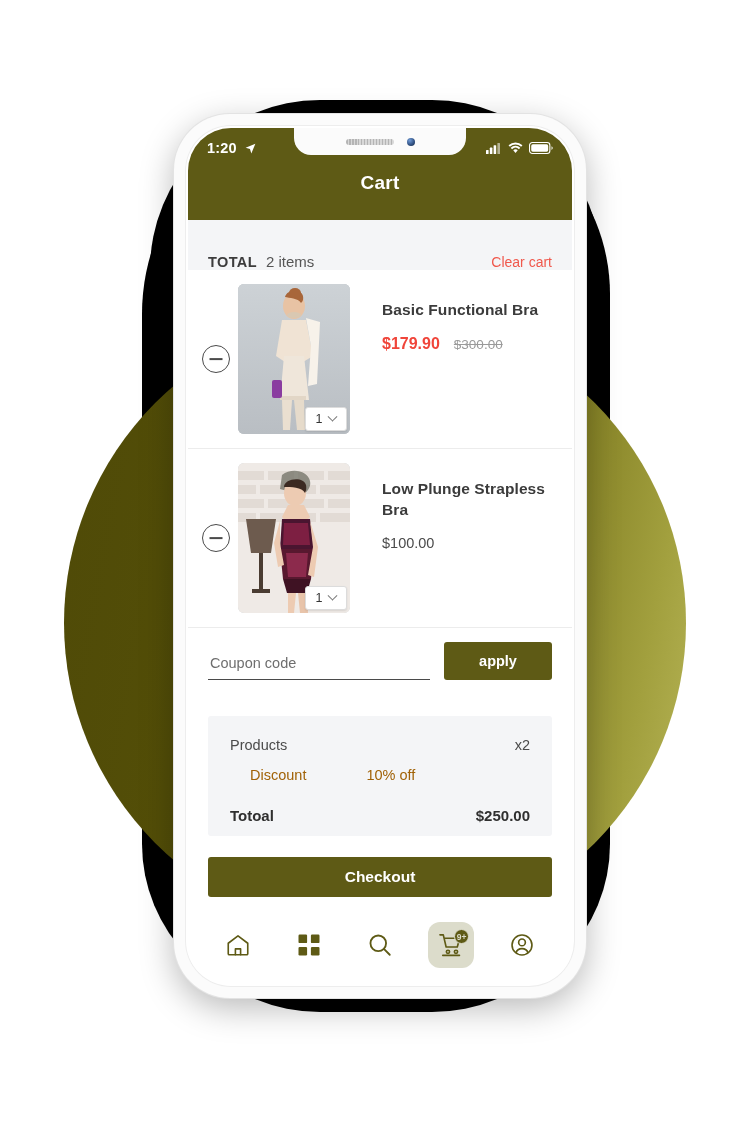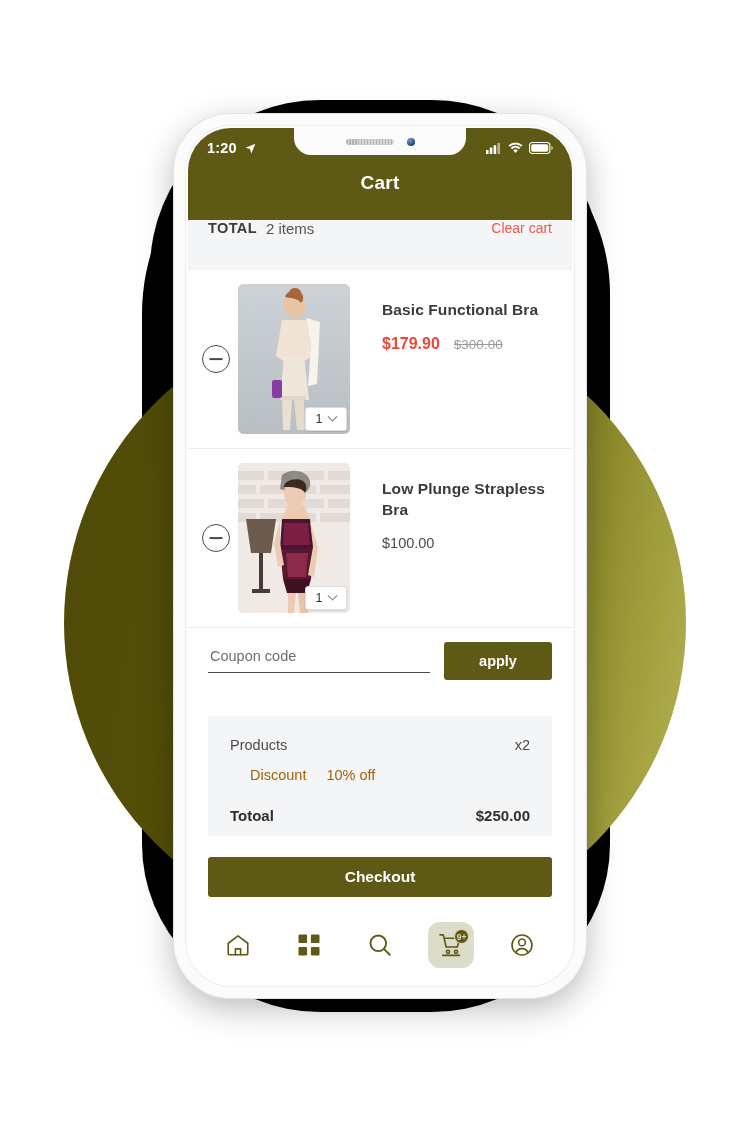--- a/index.html
+++ b/index.html
@@ -90,21 +90,21 @@
   .title{
     position:absolute; left:0; right:0; top:44px;
     text-align:center; color:#fff;
     font-size:19px; font-weight:bold; letter-spacing:.3px;
   }
 
   
   .totalbar{
     flex:0 0 auto;
     height:50px; background:#f4f5f7;
-    display:flex; align-items:flex-start;
+    display:flex; align-items:flex-end;
     padding:0 20px;
   }
   .tb-total{ font-size:14.5px; font-weight:bold; color:#3c3c3c; letter-spacing:.4px; }
   .tb-items{ font-size:15px; color:#555; margin-left:9px; }
   .tb-clear{ margin-left:auto; font-size:14px; color:#f0584c; cursor:pointer; }
 
   
   .body{ flex:1 1 auto; background:#fff; overflow:hidden; }
 
   .item{
@@ -141,21 +141,21 @@
          transform:rotate(45deg) translate(-2px,-2px); }
   .info{ flex:1 1 auto; padding-left:20px; align-self:flex-start; padding-top:16px;margin-left:12px; }
   .pname{ font-size:15.5px; font-weight:bold; color:#3b3b3b; line-height:1.34; letter-spacing:.1px; }
   .prow{ margin-top:14px; display:flex; align-items:baseline; gap:14px; }
   .pnew{ font-size:16px; font-weight:bold; color:#f0453a; }
   .pold{ font-size:13.5px; color:#9a9a9a; text-decoration:line-through; }
   .ponly{ font-size:14.5px; color:#4b4b4b; }
 
   
   .coupon{
-    display:flex; align-items:flex-start; gap:14px;
+    display:flex; align-items:flex-end; gap:14px;
     padding:14px 20px 4px 20px;
   }
   .cinput{
     flex:1 1 auto;
     border:none; border-bottom:1.3px solid #4a4a4a;
     background:transparent; outline:none;
     font-family:"Liberation Sans", sans-serif;
     font-size:14.5px; color:#3b3b3b;
     padding:6px 2px 8px 2px;
   }
@@ -167,21 +167,21 @@
     font-family:"Liberation Sans", sans-serif;
     font-size:14.5px; font-weight:bold;
   }
 
   
   .summary{
     margin:32px 20px 0 20px;
     background:#f4f5f7; border-radius:3px;
     padding:14px 22px 16px 22px;
   }
-  .srow{ display:flex; align-items:center; height:30px; font-size:14.5px; }
+  .srow{ display:flex; align-items:center; height:30px; font-size:14.5px;gap:40px; }
   .srow .k{ color:#4b4b4b; }
   .srow .v{ margin-left:auto; color:#4b4b4b; }
   .srow.disc .k, .srow.disc .v{ color:#a16207;margin-left:20px; }
   .srow.tot .k, .srow.tot .v{ color:#2f2f2f; font-weight:bold; font-size:15px;margin-top:20px; }
 
   .checkout{
     display:block; margin:21px 20px 0 20px;
     height:40px; width:calc(100% - 40px);
     background:var(--olive,#5e5a15); color:#fff;
     border:none; border-radius:3px; cursor:pointer;

